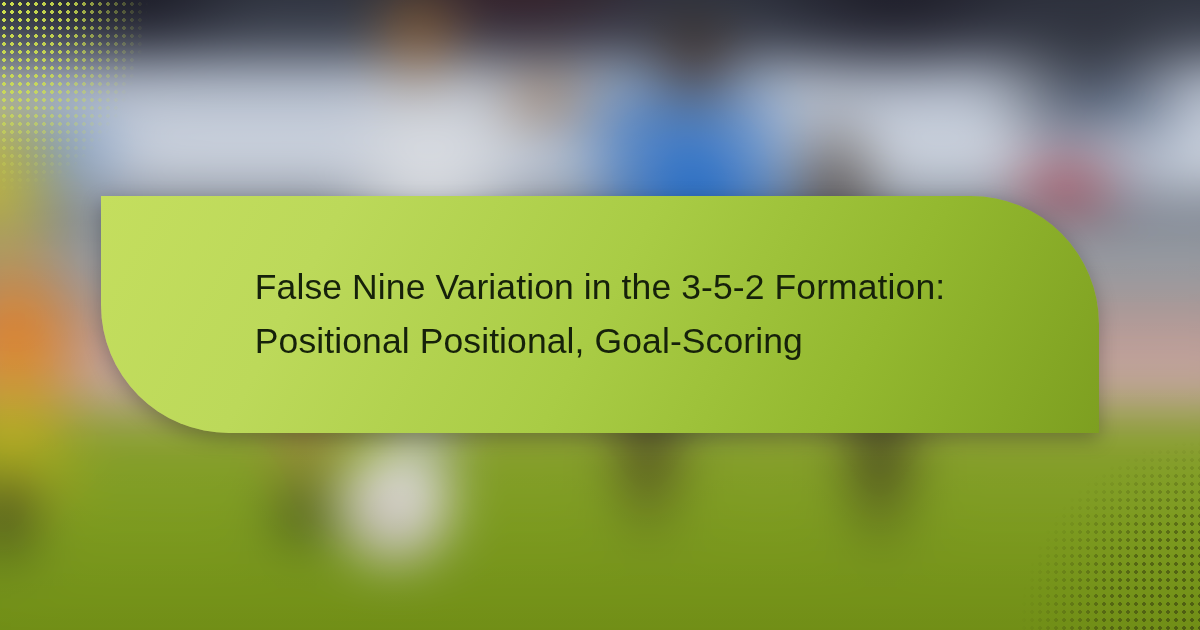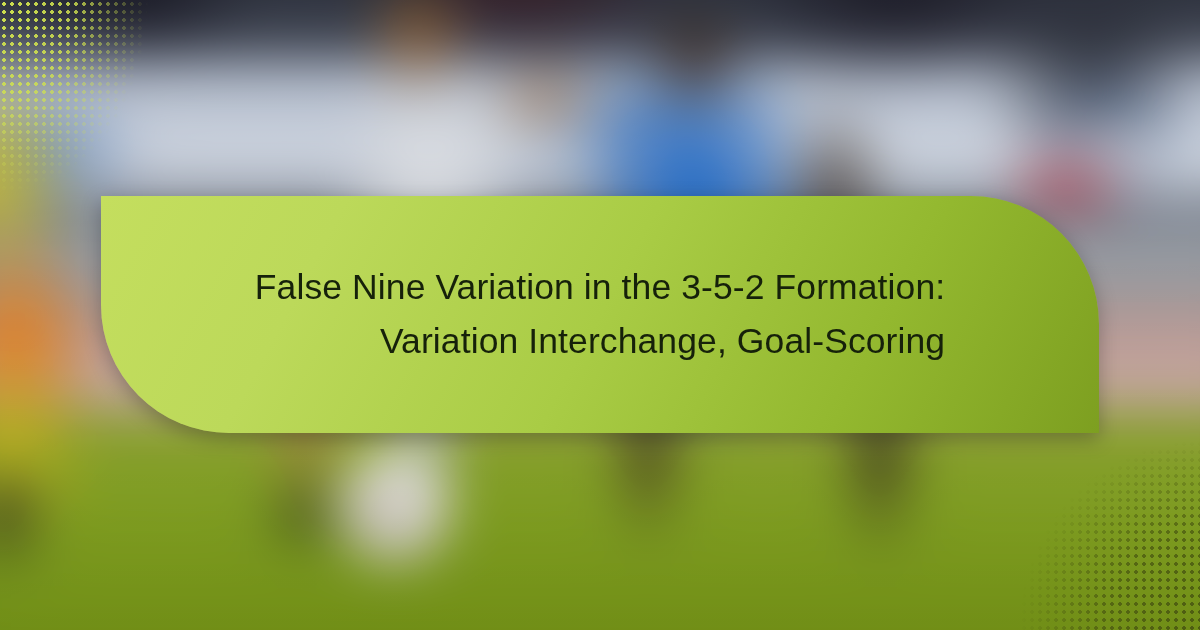--- a/index.html
+++ b/index.html
@@ -160,21 +160,21 @@
     box-shadow: 0 6px 20px rgba(0,0,0,.28);
     display: flex;
     align-items: center;
     justify-content: center;
   }
   #title-text {
     color: #16210a;
     font-size: 35.5px;
     font-weight: 400;
     line-height: 1.52;
-    text-align: right;
+    text-align: left;
     max-width: 760px;
     letter-spacing: .1px;
   }
 </style>
 </head>
 <body>
 
 <div id="stage">
 
   <div id="photo">
@@ -222,17 +222,17 @@
   </div>
 
   <div id="scrim"></div>
 
   <div class="halftone" id="halftone-tl"></div>
   <div class="halftone" id="halftone-br"></div>
 
   <div id="title-card">
     <div id="title-text">
       <div>False Nine Variation in the 3-5-2 Formation:</div>
-      <div>Variation Interchange, Goal-Scoring</div>
+      <div>Positional Positional, Goal-Scoring</div>
     </div>
   </div>
 
 </div>
 
 </body></html>

